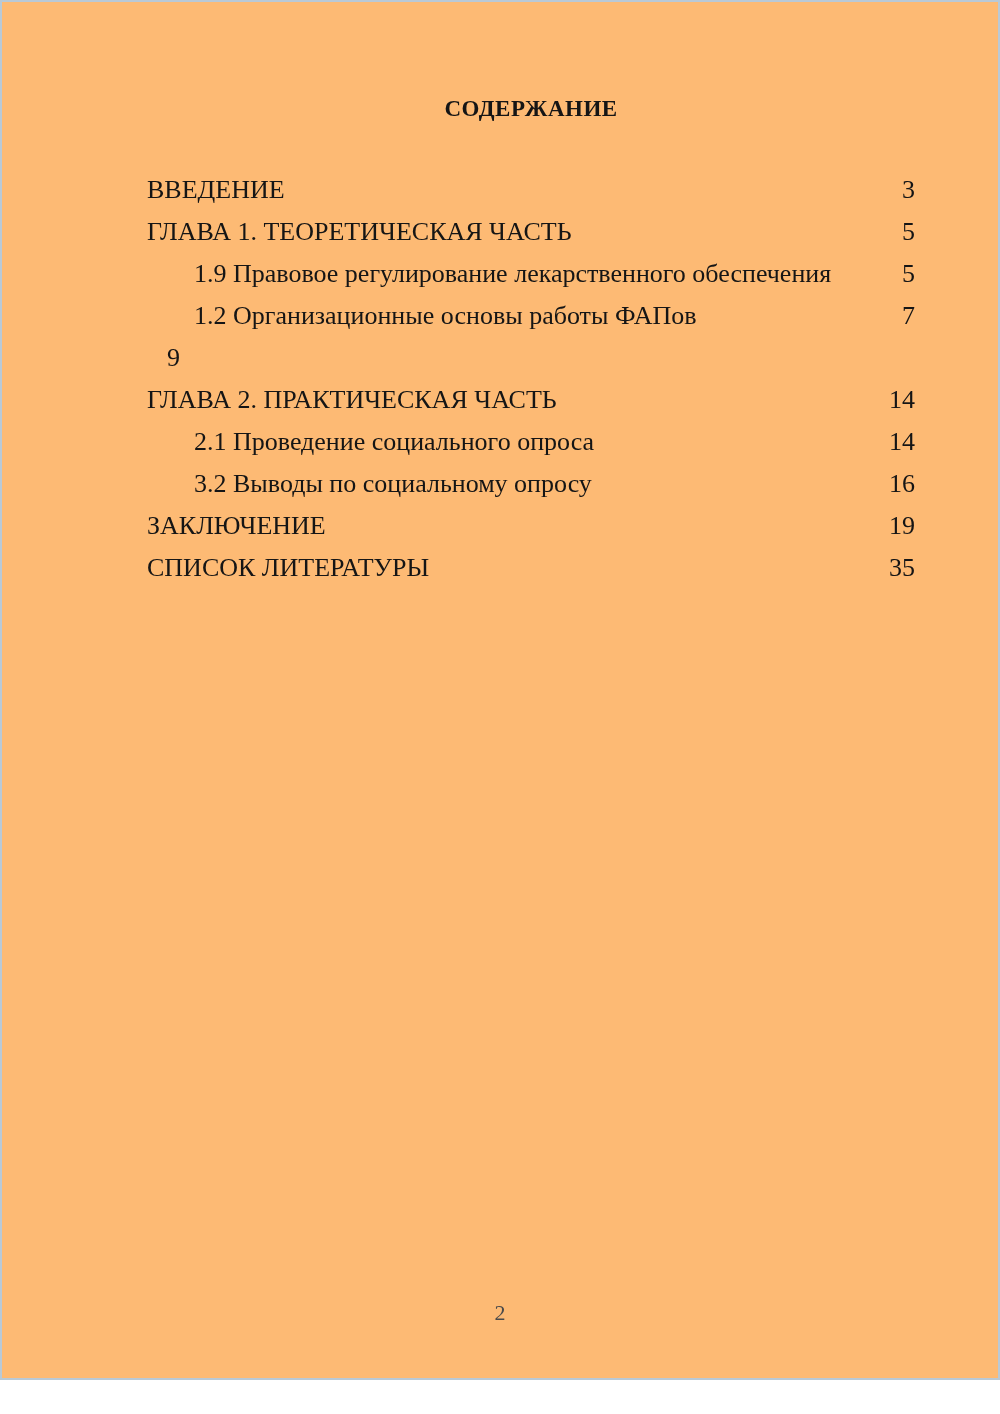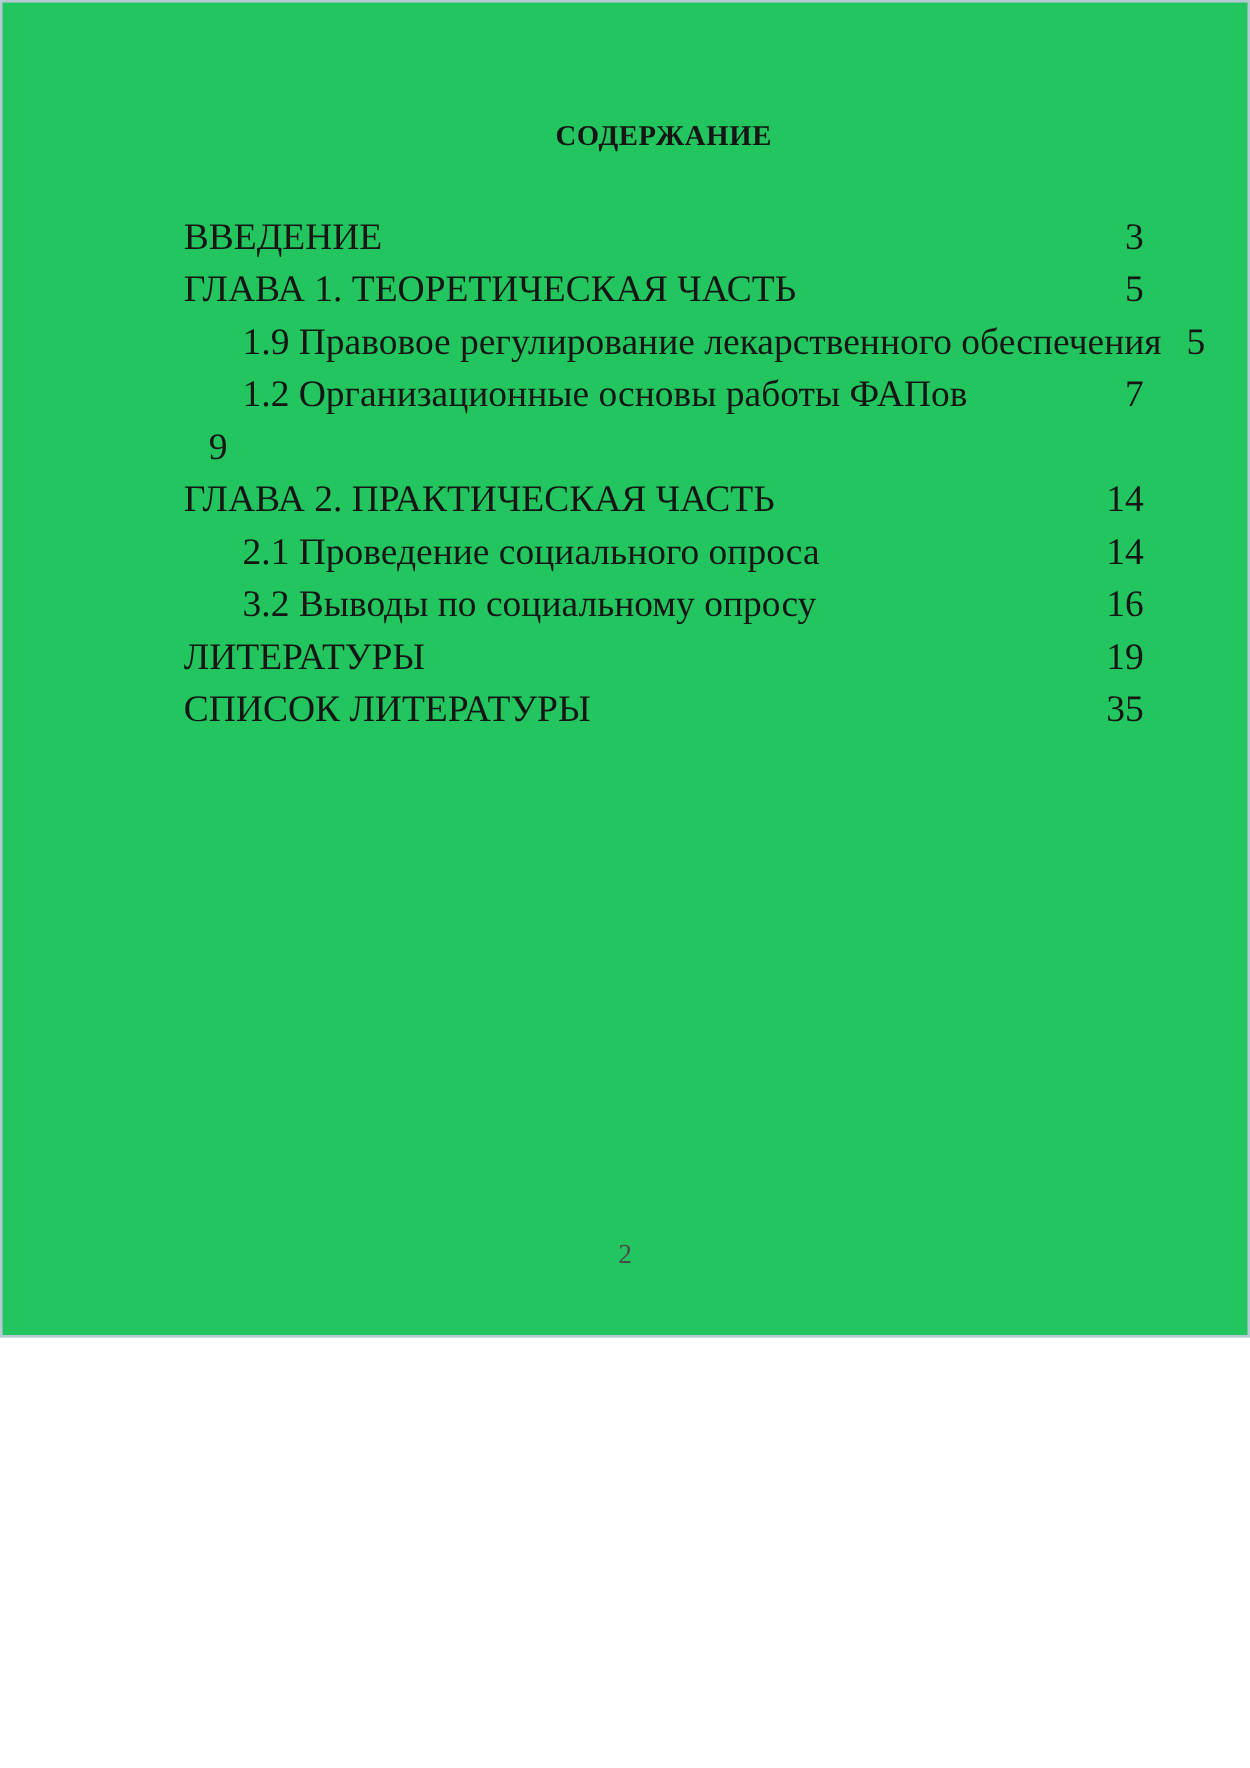--- a/index.html
+++ b/index.html
@@ -3,42 +3,42 @@
 <meta charset="utf-8">
 <style>
   html, body {
     margin: 0;
     padding: 0;
     background: #ffffff;
   }
   .page {
     position: relative;
     width: 1000px;
-    height: 1070px;
+    height: 1380px;
     box-sizing: border-box;
-    background: #22c55e;
+    background: #fdba74;
     border: 2px solid #b9c9d6;
     font-family: "Liberation Serif", "DejaVu Serif", serif;
     color: #151515;
   }
   .content {
     position: absolute;
     left: 145px;
     right: 83px;
     top: 94px;
   }
   .doc-title {
     text-align: center;
     font-weight: bold;
     font-size: 23px;
     letter-spacing: 0.5px;
     margin: 0 0 47px 0;
   }
   .toc {
-    font-size: 30px;
+    font-size: 26px;
     font-family: Liberation Serif, serif;
   }
   .toc-row {
     display: flex;
     justify-content: space-between;
     align-items: baseline;
     line-height: 42px;
     height: 42px;
   }
   .toc-row .label {
@@ -105,21 +105,21 @@
         <span class="label">2.1 Проведение социального опроса</span>
         <span class="pagenum">14</span>
       </div>
 
       <div class="toc-row indent">
         <span class="label">3.2 Выводы по социальному опросу</span>
         <span class="pagenum">16</span>
       </div>
 
       <div class="toc-row">
-        <span class="label">ЛИТЕРАТУРЫ</span>
+        <span class="label">ЗАКЛЮЧЕНИЕ</span>
         <span class="pagenum">19</span>
       </div>
 
       <div class="toc-row">
         <span class="label">СПИСОК ЛИТЕРАТУРЫ</span>
         <span class="pagenum">35</span>
       </div>
 
     </div>
   </div>

